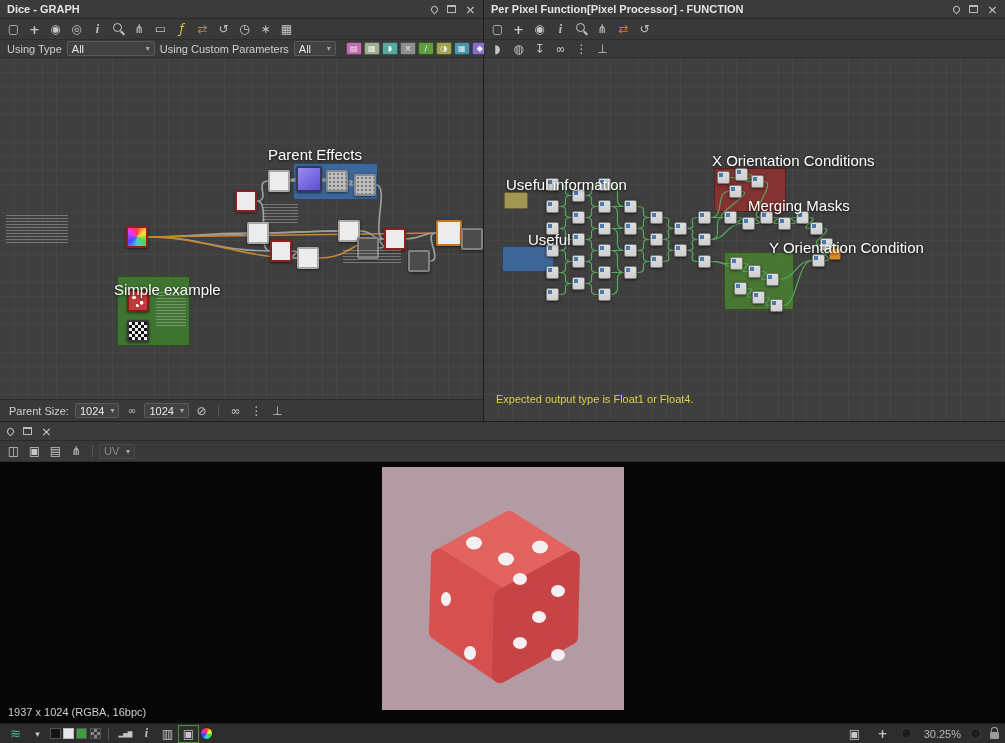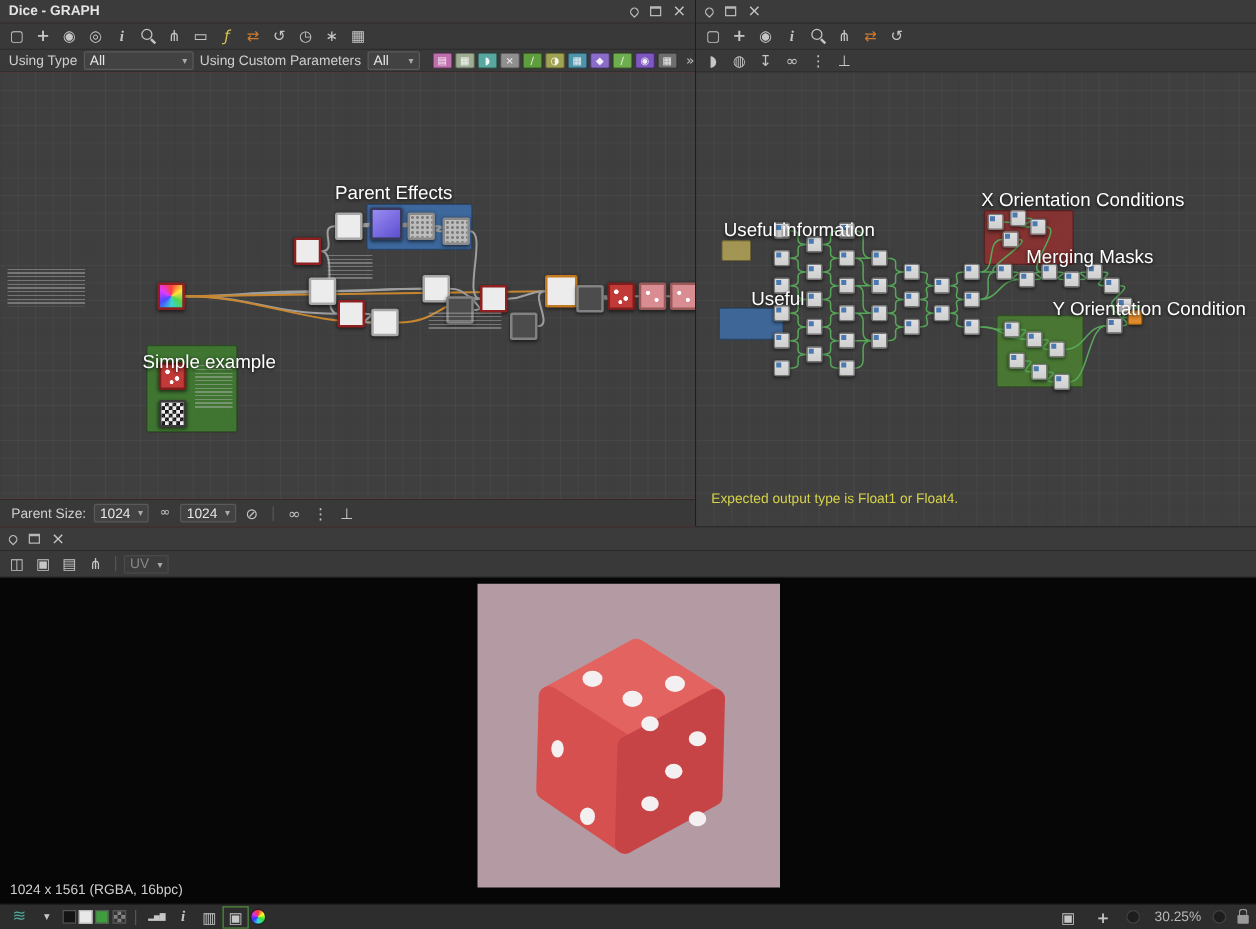--- a/index.html
+++ b/index.html
@@ -5,21 +5,21 @@
   * { box-sizing: border-box; margin: 0; padding: 0; }
   html,body { width:1005px; height:743px; overflow:hidden; }
   body {
     background:#2c2c2c; color:#ddd;
     font-family:"Liberation Sans", sans-serif; font-size:11px;
   }
   .app { width:1005px; height:743px; display:flex; flex-direction:column; }
 
   
   .top-row { display:flex; height:422px; border-bottom:1px solid #1e1e1e; }
-  .left-panel { width:557px; border-right:1px solid #1e1e1e; display:flex; flex-direction:column; background:#ef4444; }
+  .left-panel { width:484px; border-right:1px solid #1e1e1e; display:flex; flex-direction:column; background:#86efac; }
   .right-panel { flex:1; display:flex; flex-direction:column; background:#383838; }
   .panel-header { height:19px; background:#3b3b3b; border-bottom:1px solid #2a2a2a;
     display:flex; align-items:center; padding:0 7px; gap:6px; flex:0 0 auto; }
   .panel-title { font-weight:bold; font-size:11px; color:#e4e4e4; flex:1; white-space:nowrap; overflow:hidden; }
   .winctl { display:flex; gap:9px; align-items:center; }
   .pin-shape { width:7px; height:7px; border:1px solid #b8b8b8; border-radius:50% 50% 50% 0; transform:rotate(-45deg); }
   .float-shape { width:9px; height:8px; border:1px solid #b8b8b8; border-top-width:2px; }
   .close-x { color:#c8c8c8; font-size:13px; line-height:1; font-family:"DejaVu Sans",sans-serif; }
 
   .toolbar { height:21px; background:#393939; border-bottom:1px solid #2d2d2d;
@@ -271,20 +271,21 @@
         <div class="iconstrip">
             <span class="tbi connector-visibility-icon"></span>
             <span class="tbi align-nodes-icon"></span>
             <span class="tbi snap-icon"></span>
           </div>
       </footer>
     </section>
 
     <section class="right-panel">
       <header class="panel-header">
+        <span class="panel-title">Per Pixel Function[Pixel Processor] - FUNCTION</span>
         <span class="winctl">
           <span class="pin-shape"></span>
           <span class="float-shape"></span>
           <span class="close-x">×</span>
         </span>
       </header>
       <div class="toolbar">
         <div class="iconstrip">
             <span class="tbi select-tool-icon"></span>
             <span class="tbi pan-tool-icon"></span>
@@ -475,21 +476,21 @@
             <ellipse cx="64" cy="132" rx="5" ry="7"></ellipse>
             <ellipse cx="88" cy="186" rx="6" ry="7"></ellipse>
             <ellipse cx="138" cy="112" rx="7" ry="6"></ellipse>
             <ellipse cx="176" cy="124" rx="7" ry="6"></ellipse>
             <ellipse cx="157" cy="150" rx="7" ry="6"></ellipse>
             <ellipse cx="138" cy="176" rx="7" ry="6"></ellipse>
             <ellipse cx="176" cy="188" rx="7" ry="6"></ellipse>
           </g>
         </svg>
       </div>
-      <div class="view-status">1024 x 1561 (RGBA, 16bpc)</div>
+      <div class="view-status">1937 x 1024 (RGBA, 16bpc)</div>
     </div>
   </section>
 
   <footer class="statusbar">
     <span class="tbi background-mode-icon"></span>
     <span class="tbi caret-down-icon"></span>
     <div class="iconstrip">
         <span class="swatch" style="background: rgb(20, 20, 20);"></span>
         <span class="swatch selected" style="background: rgb(232, 232, 232);"></span>
         <span class="swatch" style="background: rgb(63, 157, 63);"></span>

